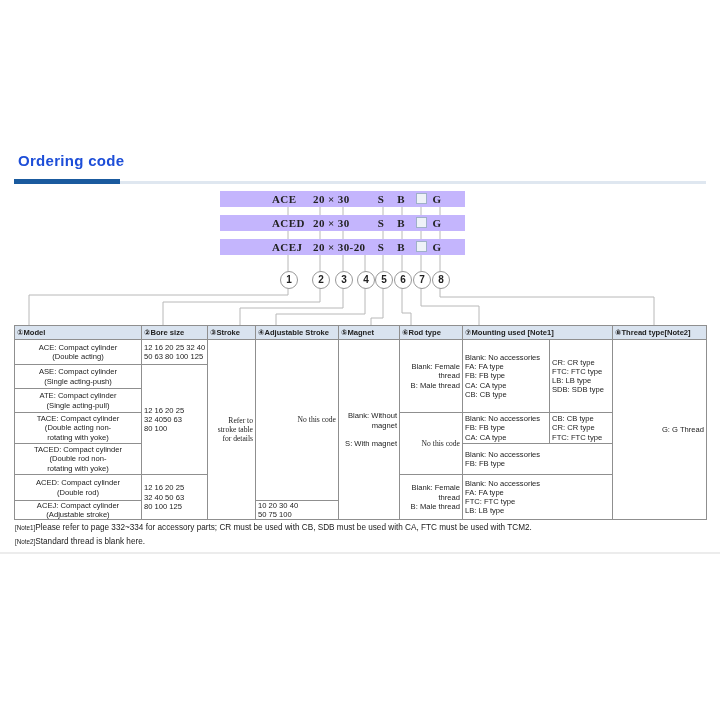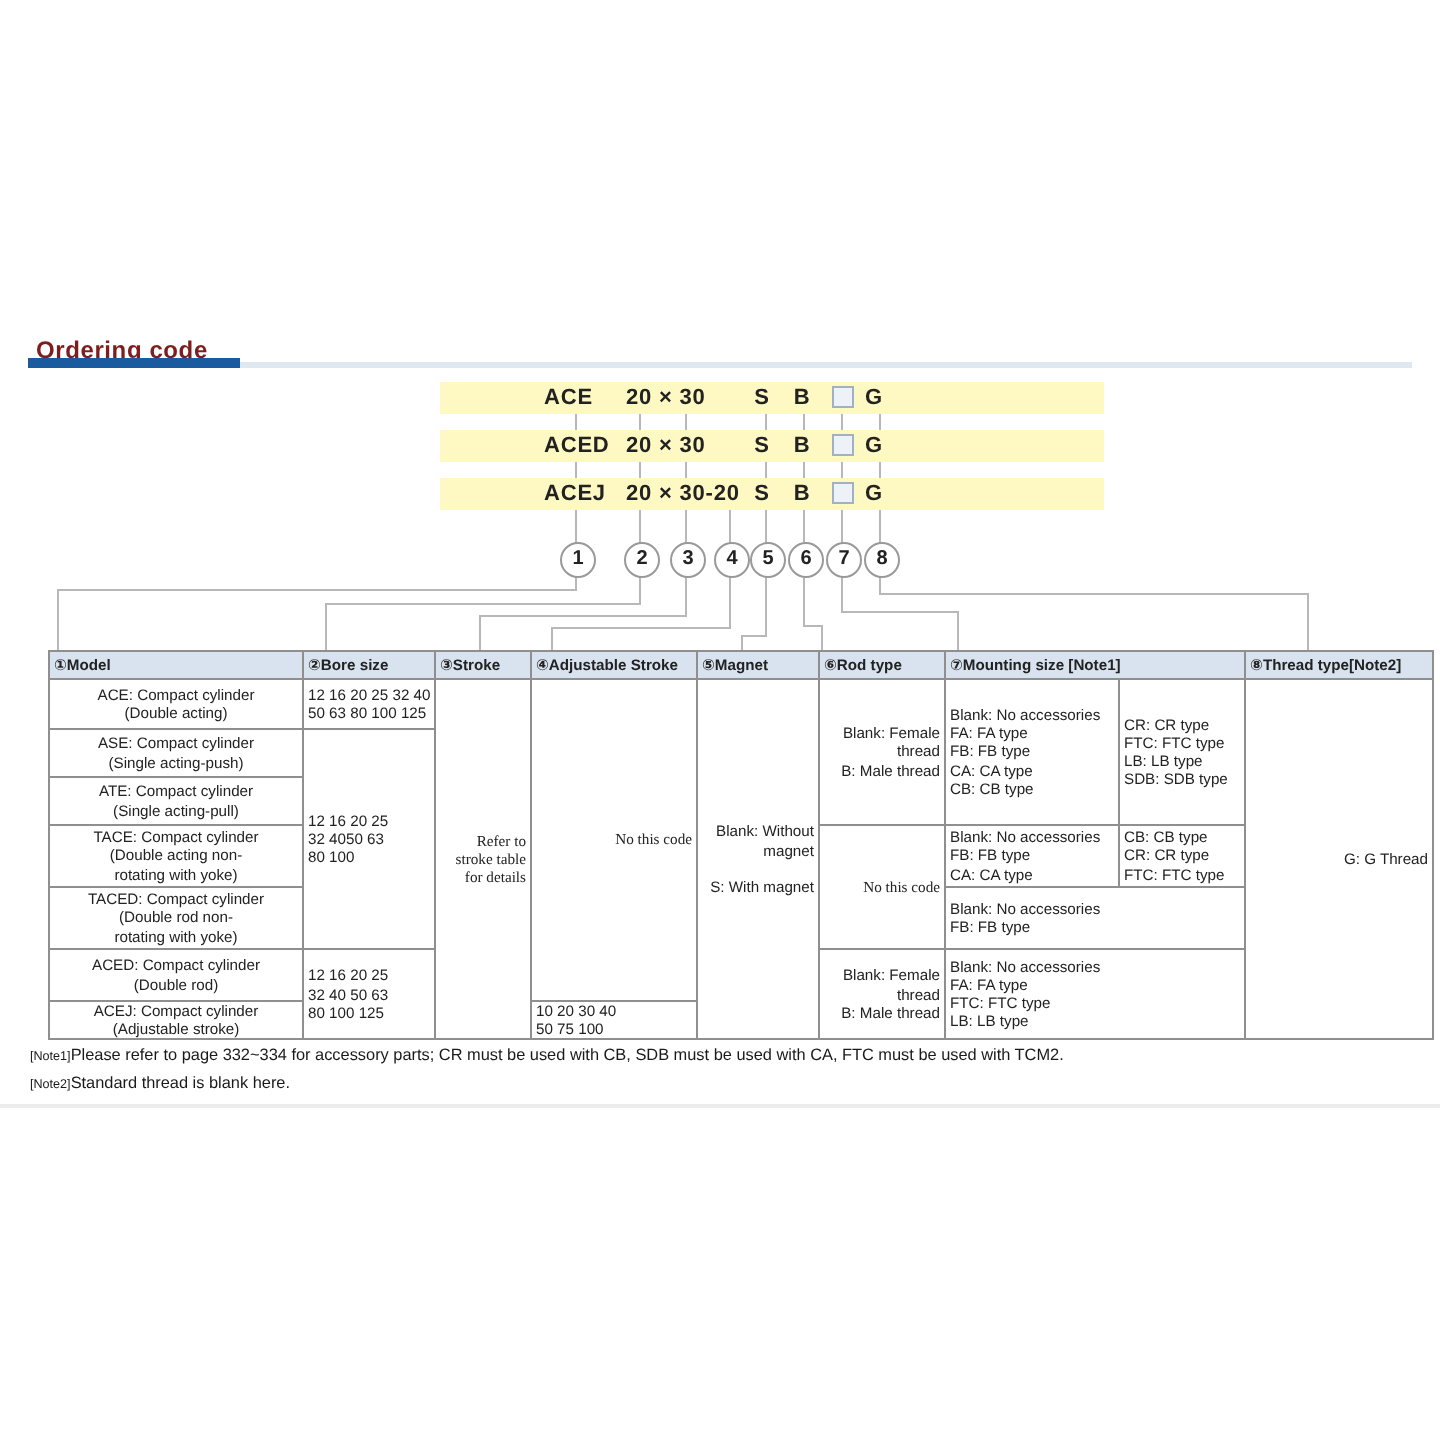--- a/index.html
+++ b/index.html
@@ -1,38 +1,38 @@
 <!DOCTYPE html>
 <html><head>
 <meta charset="utf-8">
 <style>
   html,body{margin:0;padding:0;background:#ffffff;}
   .page{position:relative;width:720px;height:720px;background:#ffffff;overflow:hidden;
         font-family:"Liberation Sans","DejaVu Sans",sans-serif;color:#1a1a1a;}
   
-  .title{position:absolute;left:18px;top:168px;font-size:12px;font-weight:bold;color:#7f1d1d;letter-spacing:.3px;}
+  .title{position:absolute;left:18px;top:152px;font-size:15px;font-weight:bold;color:#1d4ed8;letter-spacing:.3px;}
   .rule-track{position:absolute;left:14px;top:181px;width:692px;height:3px;background:#dfe7f0;}
   .rule-accent{position:absolute;left:14px;top:179px;width:106px;height:5px;background:#1a5a9e;}
   
   .connectors{position:absolute;left:0;top:0;width:720px;height:720px;}
   
-  .code-bar{position:absolute;left:220px;width:332px;height:16px;background:#fef9c3;}
+  .code-bar{position:absolute;left:220px;width:245px;height:16px;background:#c4b5fd;font-family:Liberation Serif, serif;}
   .code-bar span{position:absolute;top:2px;font-size:11px;font-weight:bold;color:#222;letter-spacing:.4px;white-space:pre;}
   .c-model{left:52px;}
   .c-size{left:93px;}
   .c-ch{width:12px;text-align:center;}
   .c-s{left:155px;}
   .c-b{left:175px;}
   .c-g{left:211px;}
   .c-box{position:absolute;left:196px;top:3px;width:9px;height:9px;border:1px solid #9fb0c8;background:#eef2f8;}
   
   .callout{position:absolute;top:271px;width:16px;height:16px;border:1px solid #999;border-radius:50%;
            background:#fff;text-align:center;line-height:15px;font-size:10px;font-weight:bold;color:#222;}
   
-  .tbl{position:absolute;left:24px;top:325px;width:692px;border-collapse:collapse;table-layout:fixed;padding-left:38px;}
+  .tbl{position:absolute;left:14px;top:325px;width:692px;border-collapse:collapse;table-layout:fixed;padding-left:38px;}
   .tbl td{border:1px solid #8f8f8f;vertical-align:middle;padding:0 2px;font-size:7.6px;line-height:9.2px;color:#222;white-space:pre;overflow:hidden;}
   .th{font-weight:bold;font-size:7.4px;background:#d9e3ef;padding:0 1px;white-space:nowrap;}
   .model{text-align:center;font-size:7.6px;line-height:8.8px;}
   .num{font-size:7px;padding-left:3px;}
   .center{text-align:right;font-family:Liberation Serif, serif;}
   .right{text-align:right;padding-right:3px;font-size:7.4px;margin-top:41px;}
   .list{padding-left:3px;font-size:7.2px;line-height:9.4px;}
   .left{padding-left:3px;text-align:right;}
   .divL{border-right-style:dashed;border-right-color:#b3b3b3;}
   .divR{border-left-style:dashed;border-left-color:#b3b3b3;}
@@ -120,21 +120,21 @@
         <col style="width:94px">
     </colgroup>
     <tbody>
       <tr style="height:14px">
         <td class="th">①Model</td>
         <td class="th">②Bore size</td>
         <td class="th">③Stroke</td>
         <td class="th">④Adjustable Stroke</td>
         <td class="th">⑤Magnet</td>
         <td class="th">⑥Rod type</td>
-        <td class="th" colspan="2">⑦Mounting size [Note1]</td>
+        <td class="th" colspan="2">⑦Mounting used [Note1]</td>
         <td class="th">⑧Thread type[Note2]</td>
       </tr>
       <tr style="height:25px">
         <td class="model">ACE: Compact cylinder
 (Double acting)</td>
         <td class="num">12 16 20 25 32 40
 50 63 80 100 125</td>
         <td class="center" rowspan="7">Refer to
 stroke table
 for details</td>

